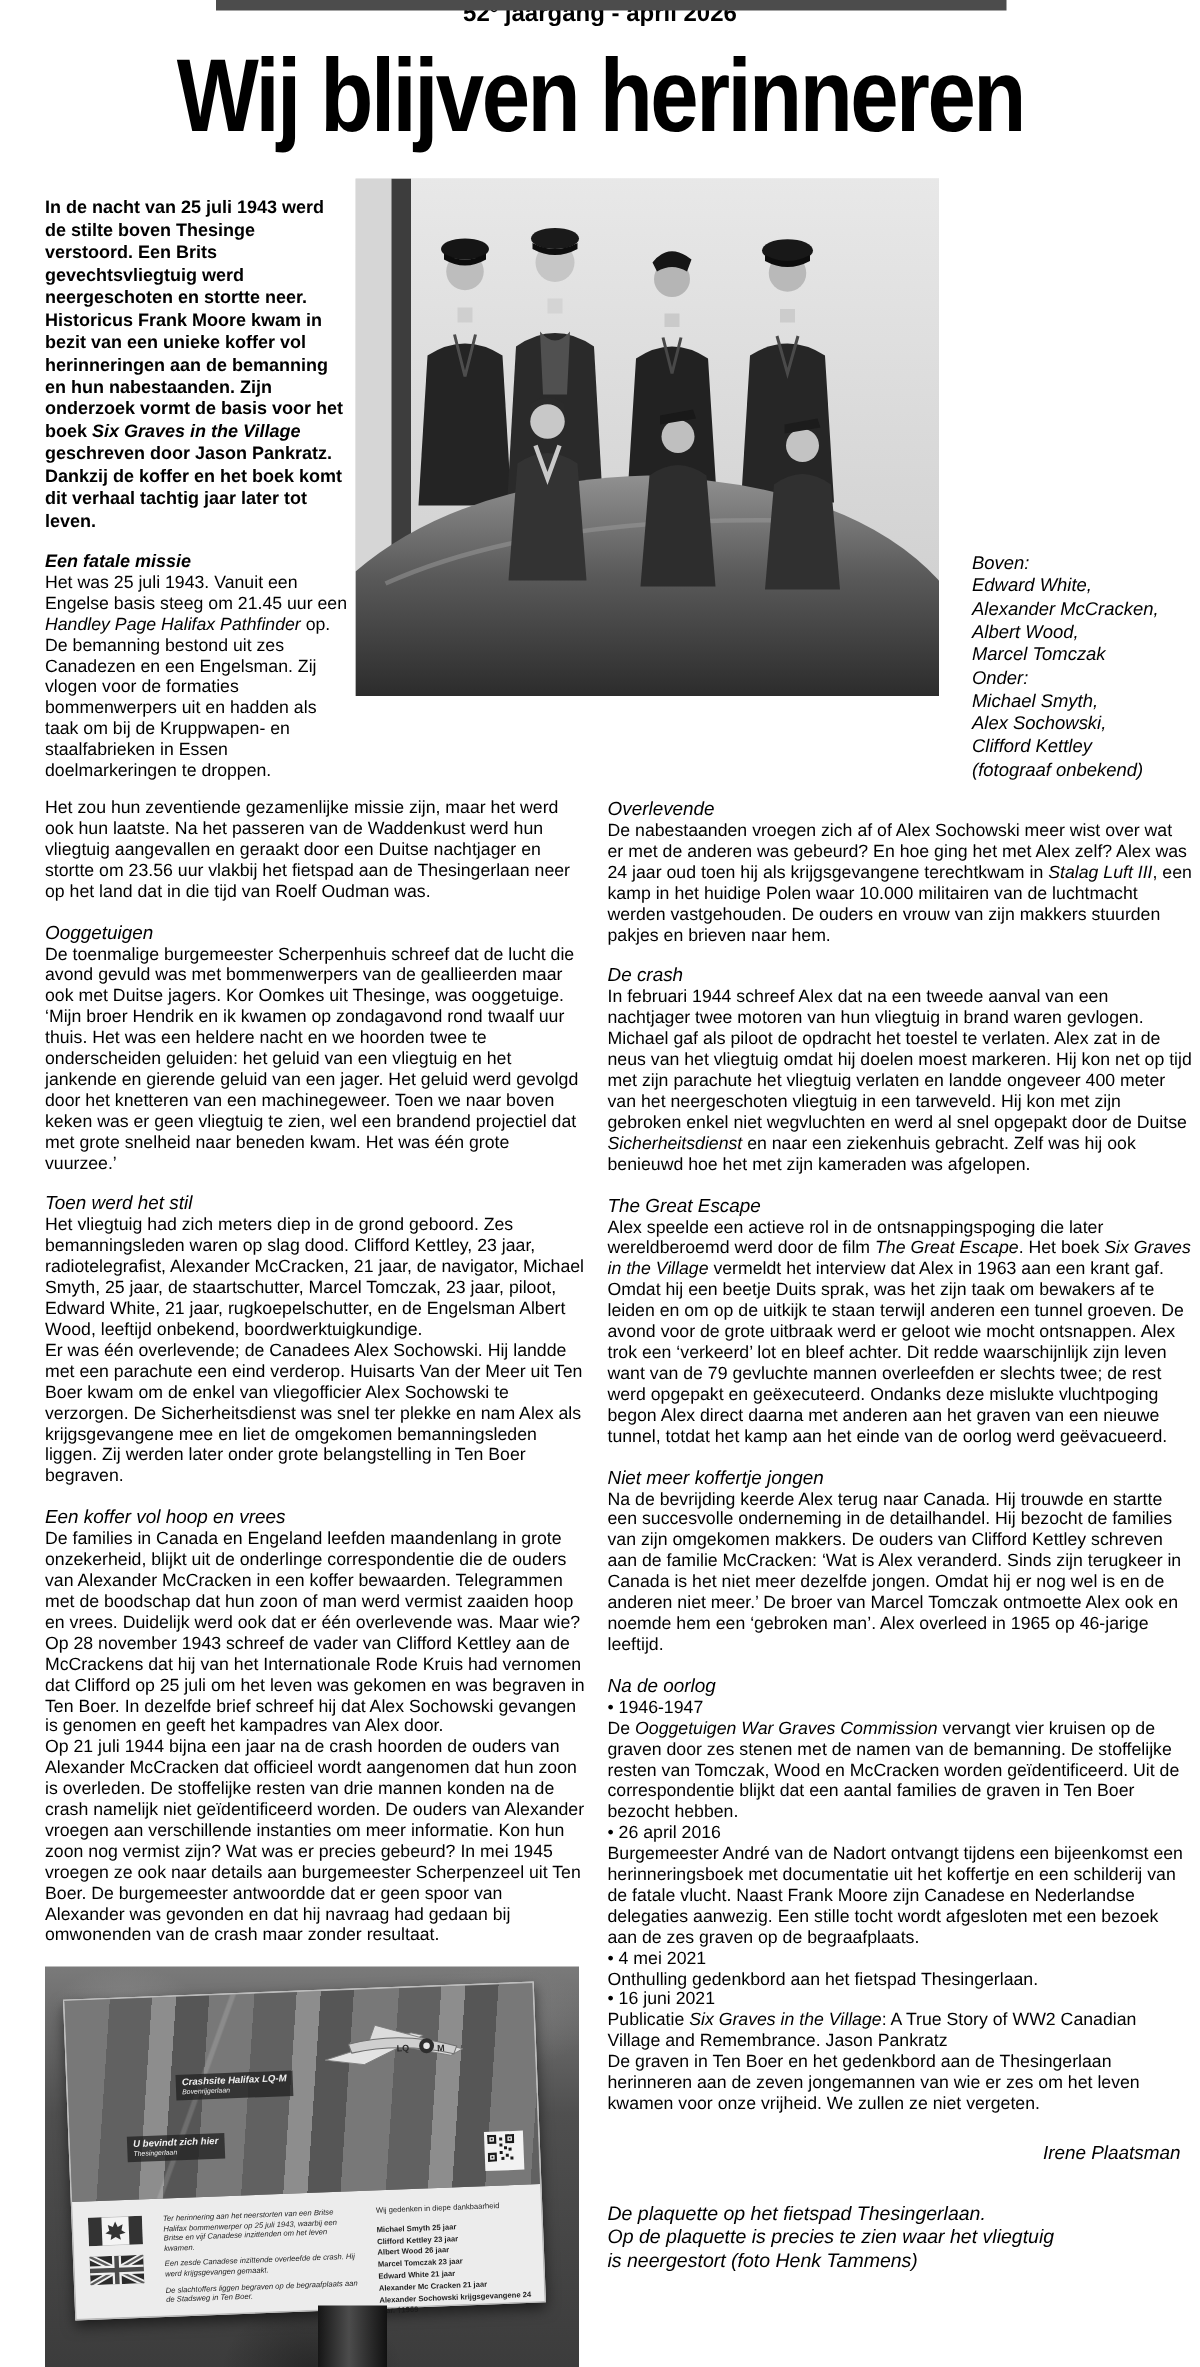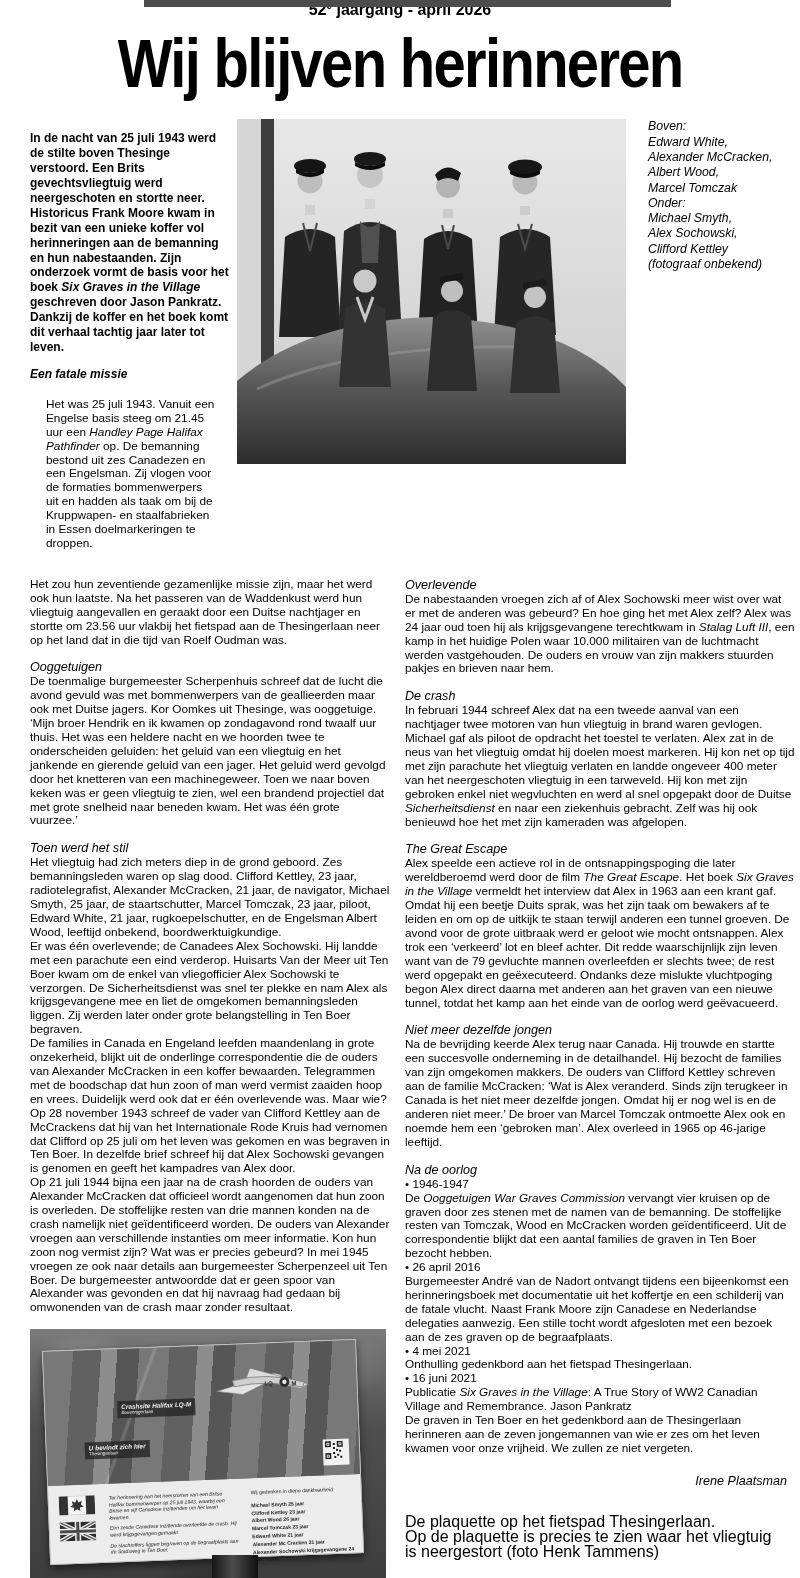--- a/index.html
+++ b/index.html
@@ -8,33 +8,33 @@
   .issue{text-align:center;font-weight:bold;font-size:16px;}
   .issue sup{font-size:10px;}
   .headline{text-align:center;margin-top:8px;height:78px;}
   .squeeze{display:inline-block;transform:scaleX(.84);transform-origin:50% 50%;white-space:nowrap;font-weight:bold;font-size:69px;letter-spacing:-2px;line-height:74px;}
   .main{padding:14px 5px 0 30px;}
   .row1{display:flex;align-items:flex-start;}
   .col-intro{width:202px;flex:none;}
   .intro{font-weight:bold;font-size:12px;line-height:14.9px;}
   .photo-crew{width:389px;height:345px;flex:none;margin-left:5px;background:#ddd;}
   .photo-crew svg{display:block;}
-  .caption{width:146px;flex:none;margin-left:22px;align-self:stretch;display:flex;flex-direction:column;justify-content:flex-start;font-style:italic;font-size:12.3px;line-height:15.3px;}
+  .caption{width:146px;flex:none;margin-left:22px;align-self:stretch;display:flex;flex-direction:column;justify-content:flex-end;font-style:italic;font-size:12.3px;line-height:15.3px;}
   .row2{display:flex;margin-top:11px;}
   .col-left{width:360px;flex:none;}
   .col-right{width:390px;flex:none;margin-left:15px;}
   p.body{margin:0;font-size:11.8px;line-height:13.9px;}
   .shead{margin:13px 0 0 0;font-size:12.6px;line-height:15px;font-style:italic;font-weight:normal;}
   .shead.first{margin-top:0;}
   .fatale-head{margin:11px 0 0 0;font-size:12px;line-height:15px;font-style:italic;}
-  .fatale-p{margin:16px;font-size:11.8px;line-height:13.9px;}
+  .fatale-p{margin:0;font-size:11.8px;line-height:13.9px;}
   .bullet{margin:0;font-size:11.8px;line-height:13.9px;}
   .closing{margin-top:13px;}
   .byline{margin-top:18px;text-align:right;font-style:italic;font-size:12.6px;padding-right:8px;}
-  .pl-caption{margin-top:26px;font-size:16px;line-height:15.3px;}
+  .pl-caption{margin-top:26px;font-style:italic;font-size:13px;line-height:15.3px;}
   
   .plaque-photo{position:relative;width:356px;height:283px;margin-top:14px;overflow:hidden;
     background:
       radial-gradient(70px 40px at 15% 10%,rgba(160,160,160,.45),transparent 70%),
       radial-gradient(90px 50px at 85% 12%,rgba(150,150,150,.35),transparent 70%),
       radial-gradient(80px 60px at 50% 95%,rgba(20,20,20,.5),transparent 75%),
       linear-gradient(180deg,#7a7a7a 0%,#4f4f4f 35%,#3a3a3a 100%);}
   .plaque{position:absolute;left:16px;top:16px;width:312px;height:212px;background:#e6e6e6;transform:rotate(-2.2deg);box-shadow:0 4px 9px rgba(0,0,0,.55);border:1px solid #bbb;}
   .aerial{position:relative;height:134px;overflow:hidden;
     background:
@@ -177,20 +177,21 @@
     <div class="col-left">
       <p class="body">Het zou hun zeventiende gezamenlijke missie zijn, maar het werd ook hun laatste. Na het passeren van de Waddenkust werd hun vliegtuig aangevallen en geraakt door een Duitse nachtjager en stortte om 23.56 uur vlakbij het fietspad aan de Thesingerlaan neer op het land dat in die tijd van Roelf Oudman was.</p>
 
       <h3 class="shead">Ooggetuigen</h3>
       <p class="body">De toenmalige burgemeester Scherpenhuis schreef dat de lucht die avond gevuld was met bommenwerpers van de geallieerden maar ook met Duitse jagers. Kor Oomkes uit Thesinge, was ooggetuige. ‘Mijn broer Hendrik en ik kwamen op zondagavond rond twaalf uur thuis. Het was een heldere nacht en we hoorden twee te onderscheiden geluiden: het geluid van een vliegtuig en het jankende en gierende geluid van een jager. Het geluid werd gevolgd door het knetteren van een machinegeweer. Toen we naar boven keken was er geen vliegtuig te zien, wel een brandend projectiel dat met grote snelheid naar beneden kwam. Het was één grote vuurzee.’</p>
 
       <h3 class="shead">Toen werd het stil</h3>
       <p class="body">Het vliegtuig had zich meters diep in de grond geboord. Zes bemanningsleden waren op slag dood. Clifford Kettley, 23 jaar, radiotelegrafist, Alexander McCracken, 21 jaar, de navigator, Michael Smyth, 25 jaar, de staartschutter, Marcel Tomczak, 23 jaar, piloot, Edward White, 21 jaar, rugkoepelschutter, en de Engelsman Albert Wood, leeftijd onbekend, boordwerktuigkundige.</p>
       <p class="body">Er was één overlevende; de Canadees Alex Sochowski. Hij landde met een parachute een eind verderop. Huisarts Van der Meer uit Ten Boer kwam om de enkel van vliegofficier Alex Sochowski te verzorgen. De Sicherheitsdienst was snel ter plekke en nam Alex als krijgsgevangene mee en liet de omgekomen bemanningsleden liggen. Zij werden later onder grote belangstelling in Ten Boer begraven.</p>
 
+      <h3 class="shead">Een koffer vol hoop en vrees</h3>
       <p class="body">De families in Canada en Engeland leefden maandenlang in grote onzekerheid, blijkt uit de onderlinge correspondentie die de ouders van Alexander McCracken in een koffer bewaarden. Telegrammen met de boodschap dat hun zoon of man werd vermist zaaiden hoop en vrees. Duidelijk werd ook dat er één overlevende was. Maar wie?</p>
       <p class="body">Op 28 november 1943 schreef de vader van Clifford Kettley aan de McCrackens dat hij van het Internationale Rode Kruis had vernomen dat Clifford op 25 juli om het leven was gekomen en was begraven in Ten Boer. In dezelfde brief schreef hij dat Alex Sochowski gevangen is genomen en geeft het kampadres van Alex door.</p>
       <p class="body">Op 21 juli 1944 bijna een jaar na de crash hoorden de ouders van Alexander McCracken dat officieel wordt aangenomen dat hun zoon is overleden. De stoffelijke resten van drie mannen konden na de crash namelijk niet geïdentificeerd worden. De ouders van Alexander vroegen aan verschillende instanties om meer informatie. Kon hun zoon nog vermist zijn? Wat was er precies gebeurd? In mei 1945 vroegen ze ook naar details aan burgemeester Scherpenzeel uit Ten Boer. De burgemeester antwoordde dat er geen spoor van Alexander was gevonden en dat hij navraag had gedaan bij omwonenden van de crash maar zonder resultaat.</p>
 
       <div class="plaque-photo">
         <div class="plaque">
           <div class="aerial">
             <svg class="plane" width="110" height="44" viewBox="0 0 110 44">
               <path d="M4,30 L62,14 L70,16 L30,34 Z" fill="#e3e3e3" stroke="#7b7b7b" stroke-width="0.6"></path>
               <path d="M38,8 L96,26 L88,30 L34,18 Z" fill="#dcdcdc" stroke="#7b7b7b" stroke-width="0.6"></path>
@@ -271,21 +272,21 @@
     <div class="col-right">
       <h3 class="shead first">Overlevende</h3>
       <p class="body"><span>De nabestaanden vroegen zich af of Alex Sochowski meer wist over wat er met de anderen was gebeurd? En hoe ging het met Alex zelf? Alex was 24 jaar oud toen hij als krijgsgevangene terechtkwam in </span><em>Stalag Luft III</em><span>, een kamp in het huidige Polen waar 10.000 militairen van de luchtmacht werden vastgehouden. De ouders en vrouw van zijn makkers stuurden pakjes en brieven naar hem.</span></p>
 
       <h3 class="shead">De crash</h3>
       <p class="body"><span>In februari 1944 schreef Alex dat na een tweede aanval van een nachtjager twee motoren van hun vliegtuig in brand waren gevlogen. Michael gaf als piloot de opdracht het toestel te verlaten. Alex zat in de neus van het vliegtuig omdat hij doelen moest markeren. Hij kon net op tijd met zijn parachute het vliegtuig verlaten en landde ongeveer 400 meter van het neergeschoten vliegtuig in een tarweveld. Hij kon met zijn gebroken enkel niet wegvluchten en werd al snel opgepakt door de Duitse </span><em>Sicherheitsdienst</em><span> en naar een ziekenhuis gebracht. Zelf was hij ook benieuwd hoe het met zijn kameraden was afgelopen.</span></p>
 
       <h3 class="shead">The Great Escape</h3>
       <p class="body"><span>Alex speelde een actieve rol in de ontsnappingspoging die later wereldberoemd werd door de film </span><em>The Great Escape</em><span>. Het boek </span><em>Six Graves in the Village</em><span> vermeldt het interview dat Alex in 1963 aan een krant gaf. Omdat hij een beetje Duits sprak, was het zijn taak om bewakers af te leiden en om op de uitkijk te staan terwijl anderen een tunnel groeven. De avond voor de grote uitbraak werd er geloot wie mocht ontsnappen. Alex trok een ‘verkeerd’ lot en bleef achter. Dit redde waarschijnlijk zijn leven want van de 79 gevluchte mannen overleefden er slechts twee; de rest werd opgepakt en geëxecuteerd. Ondanks deze mislukte vluchtpoging begon Alex direct daarna met anderen aan het graven van een nieuwe tunnel, totdat het kamp aan het einde van de oorlog werd geëvacueerd.</span></p>
 
-      <h3 class="shead">Niet meer dezelfde jongen</h3>
+      <h3 class="shead">Niet meer koffertje jongen</h3>
       <p class="body">Na de bevrijding keerde Alex terug naar Canada. Hij trouwde en startte een succesvolle onderneming in de detailhandel. Hij bezocht de families van zijn omgekomen makkers. De ouders van Clifford Kettley schreven aan de familie McCracken: ‘Wat is Alex veranderd. Sinds zijn terugkeer in Canada is het niet meer dezelfde jongen. Omdat hij er nog wel is en de anderen niet meer.’ De broer van Marcel Tomczak ontmoette Alex ook en noemde hem een ‘gebroken man’. Alex overleed in 1965 op 46-jarige leeftijd.</p>
 
       <h3 class="shead">Na de oorlog</h3>
       <p class="bullet">• 1946-1947</p>
       <p class="body"><span>De </span><em>Ooggetuigen War Graves Commission</em><span> vervangt vier kruisen op de graven door zes stenen met de namen van de bemanning. De stoffelijke resten van Tomczak, Wood en McCracken worden geïdentificeerd. Uit de correspondentie blijkt dat een aantal families de graven in Ten Boer bezocht hebben.</span></p>
       <p class="bullet">• 26 april 2016</p>
       <p class="body"><span>Burgemeester André van de Nadort ontvangt tijdens een bijeenkomst een herinneringsboek met documentatie uit het koffertje en een schilderij van de fatale vlucht. Naast Frank Moore zijn Canadese en Nederlandse delegaties aanwezig. Een stille tocht wordt afgesloten met een bezoek aan de zes graven op de begraafplaats.</span></p>
       <p class="bullet">• 4 mei 2021</p>
       <p class="body"><span>Onthulling gedenkbord aan het fietspad Thesingerlaan.</span></p>
       <p class="bullet">• 16 juni 2021</p>

